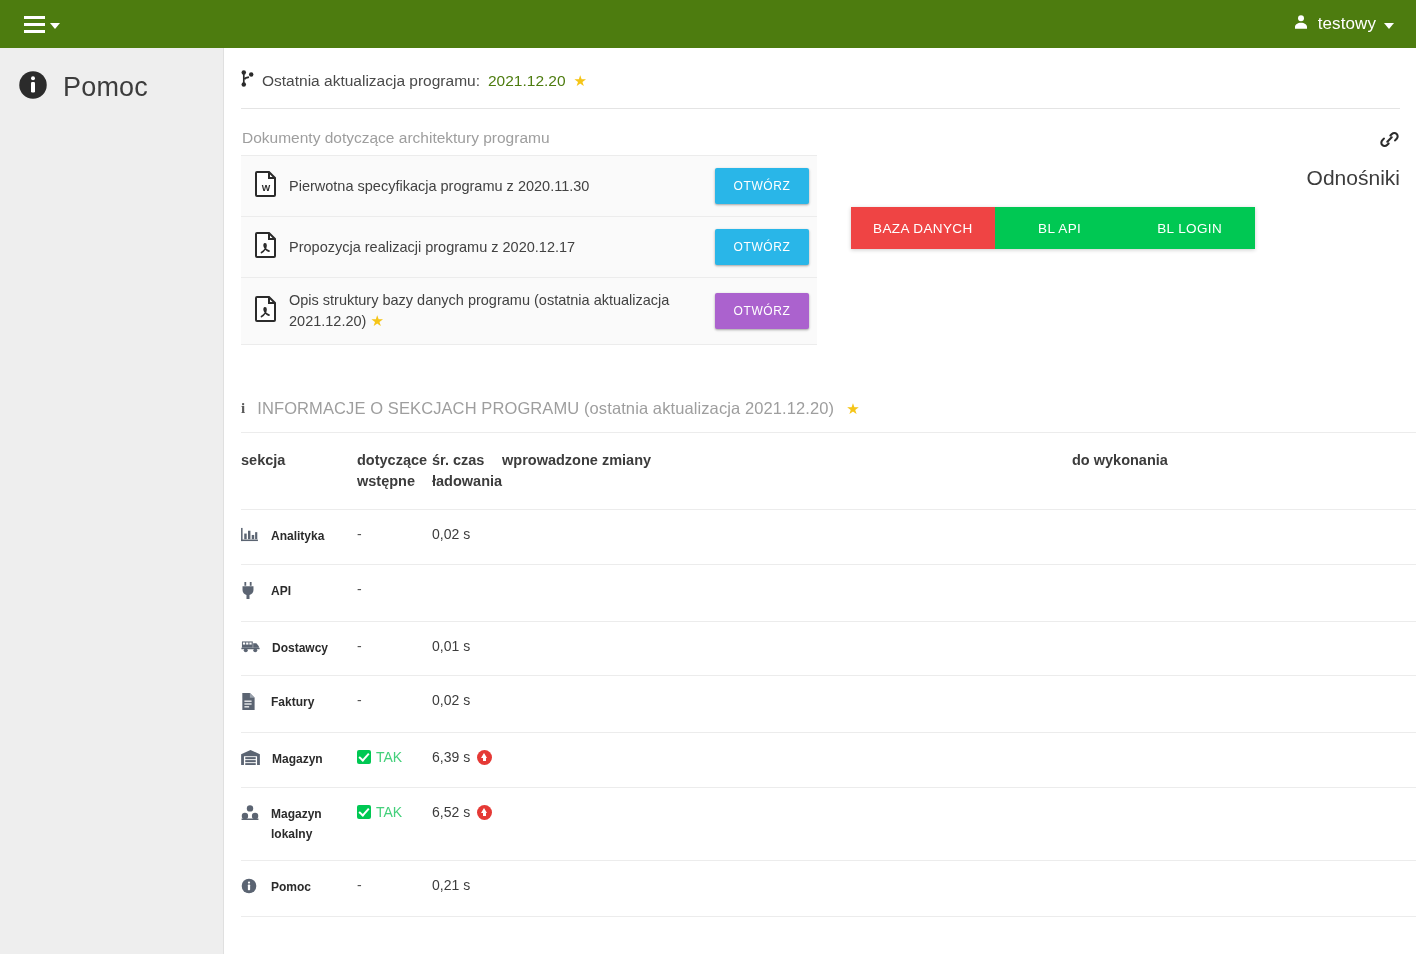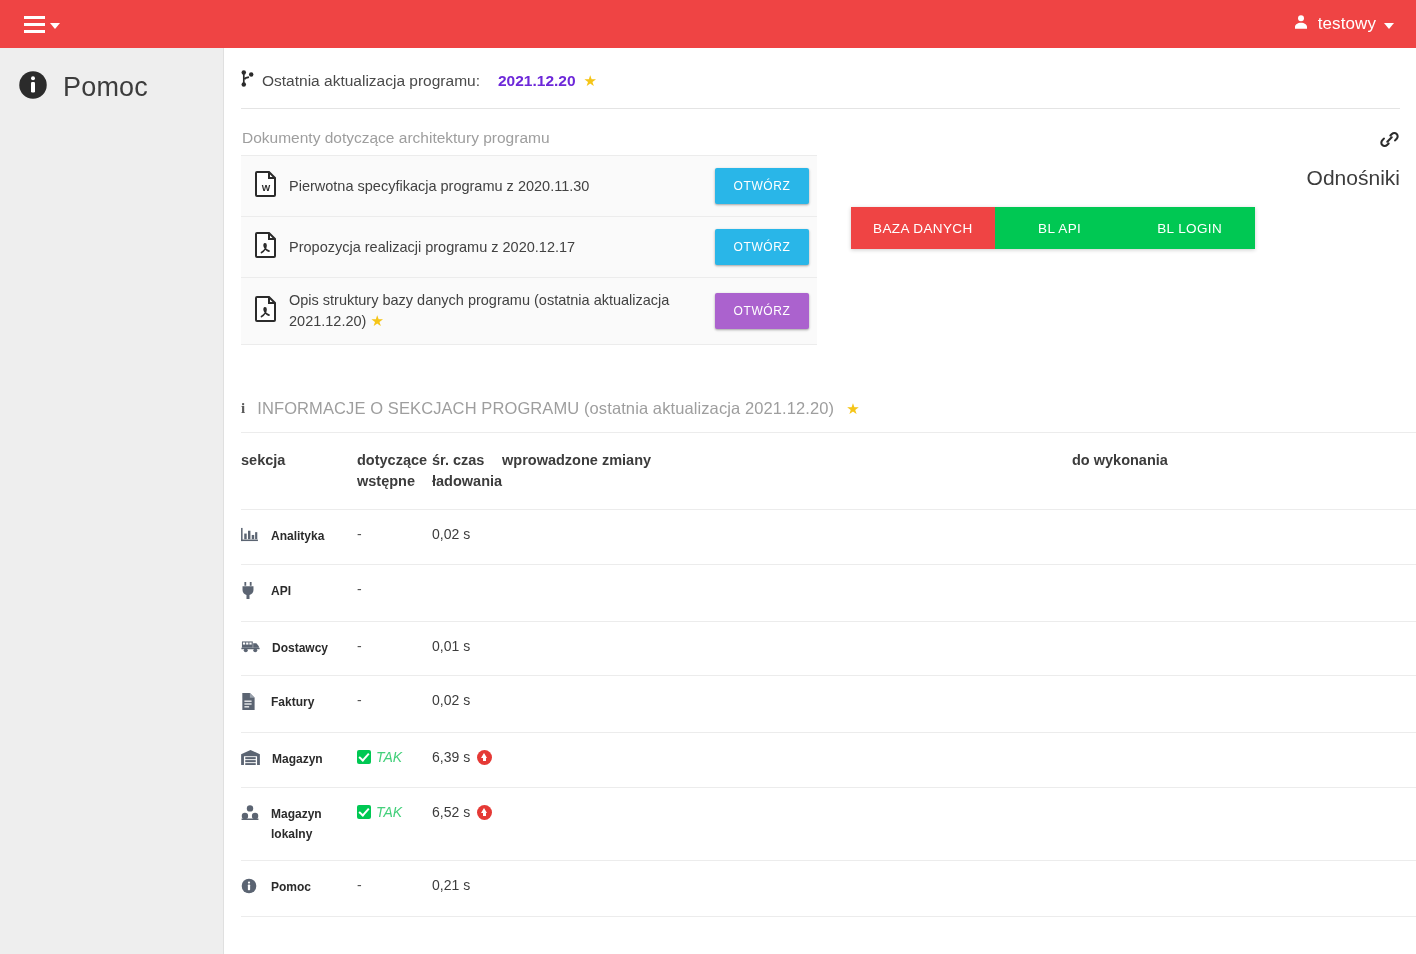--- a/index.html
+++ b/index.html
@@ -10,21 +10,21 @@
     overflow: hidden;
     background: #ffffff;
     font-family: "Liberation Sans", sans-serif;
     -webkit-font-smoothing: antialiased;
   }
 
   
   .navbar {
     position: absolute; top: 0; left: 0;
     width: 1416px; height: 48px;
-    background: #ef4444;
+    background: #4d7c0f;
     display: flex; align-items: center;
     justify-content: space-between;
     z-index: 20;
   }
   .nav-left { display: flex; align-items: center; padding-left: 18px; }
   .burger-btn {
     display: flex; align-items: center; gap: 5px;
     cursor: pointer; padding: 4px 6px;
   }
   .burger-lines { display: flex; flex-direction: column; gap: 4px; }
@@ -70,21 +70,21 @@
     width: 1191px; height: 906px;
     background: #ffffff;
     overflow: hidden;
   }
 
   .update-line {
     display: flex; align-items: center; gap: 8px;
     padding: 22px 0 0 16px;
     font-size: 15.5px; color: #4a4a4a;
   }
-  .update-line .bold { font-weight: bold; color: #6d28d9; margin-left: 10px; }
+  .update-line .bold { font-weight: normal; color: #4d7c0f; }
   .star { color: #f5c518; font-size: 15px; line-height: 1; }
 
   .hr-thin {
     margin: 17px 16px 0 16px;
     border: 0; border-top: 1px solid #e4e4e4;
   }
 
   
   .cols {
     display: flex; padding: 0 16px; margin-top: 20px;
@@ -167,21 +167,21 @@
   .c-chg   { width: 570px; }
   .c-todo  { width: 360px; }
 
   .sect-name {
     display: flex; align-items: flex-start; gap: 12px;
     font-weight: bold; color: #2b2b2b; font-size: 12px;
     line-height: 20px;
   }
   .sect-icon { flex: 0 0 18px; padding-top: 1px; }
   .dash { color: #555; }
-  .yes-wrap { display: inline-flex; align-items: center; gap: 5px; font-style: italic; }
+  .yes-wrap { display: inline-flex; align-items: center; gap: 5px; }
   .chk {
     width: 14px; height: 14px; background: #00c853;
     border-radius: 2px; position: relative; display: inline-block;
   }
   .chk::after {
     content: ""; position: absolute; left: 4px; top: 1px;
     width: 4px; height: 8px; border: solid #fff;
     border-width: 0 2px 2px 0; transform: rotate(42deg);
   }
   .yes-text { color: #44d07b; font-size: 14px; }

